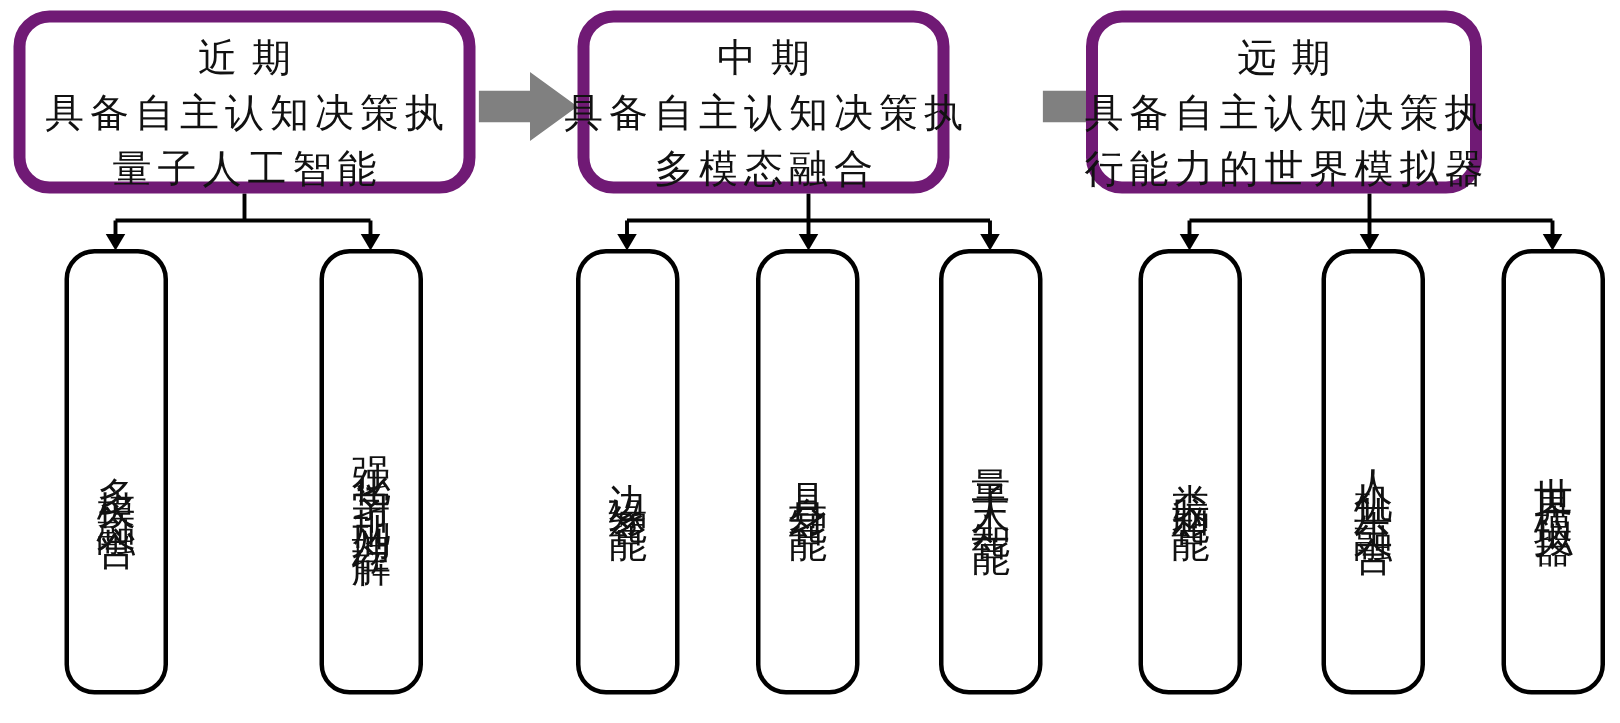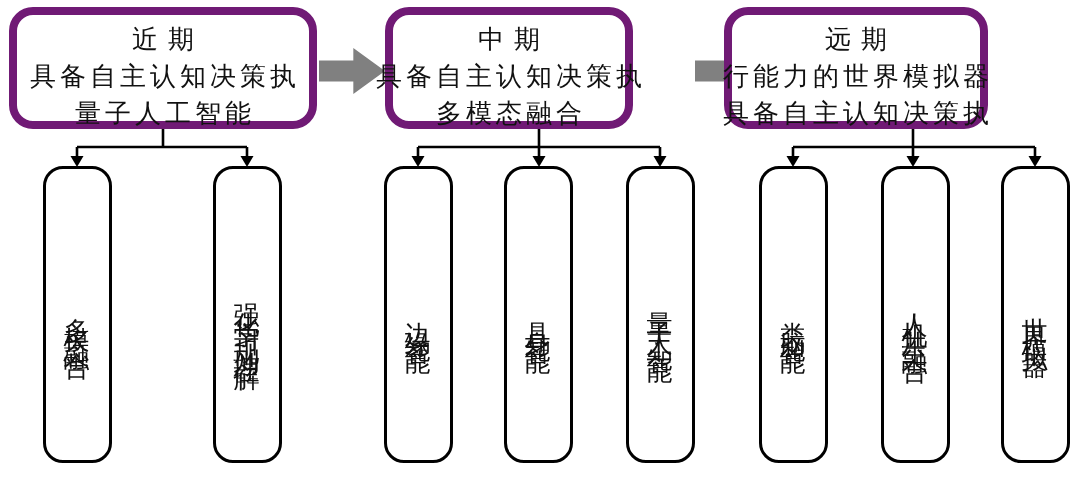--- a/index.html
+++ b/index.html
@@ -145,22 +145,22 @@
   <div class="stage-box" id="stage-2">
     <div class="period">中期</div>
     <div class="desc-line">具备自主认知决策执</div>
     <div class="desc-line">多模态融合</div>
   </div>
 
   <div class="flow-arrow" id="flow-arrow-2"></div>
 
   <div class="stage-box" id="stage-3">
     <div class="period">远期</div>
+    <div class="desc-line">具备自主认知决策执</div>
     <div class="desc-line">行能力的世界模拟器</div>
-    <div class="desc-line">具备自主认知决策执</div>
   </div>
 
   <div class="item-box" id="item-1-1">
     <div class="vtext">多模态融合</div>
   </div>
   <div class="item-box" id="item-1-2">
     <div class="vtext">强化学习规则理解</div>
   </div>
 
   <div class="item-box" id="item-2-1">

